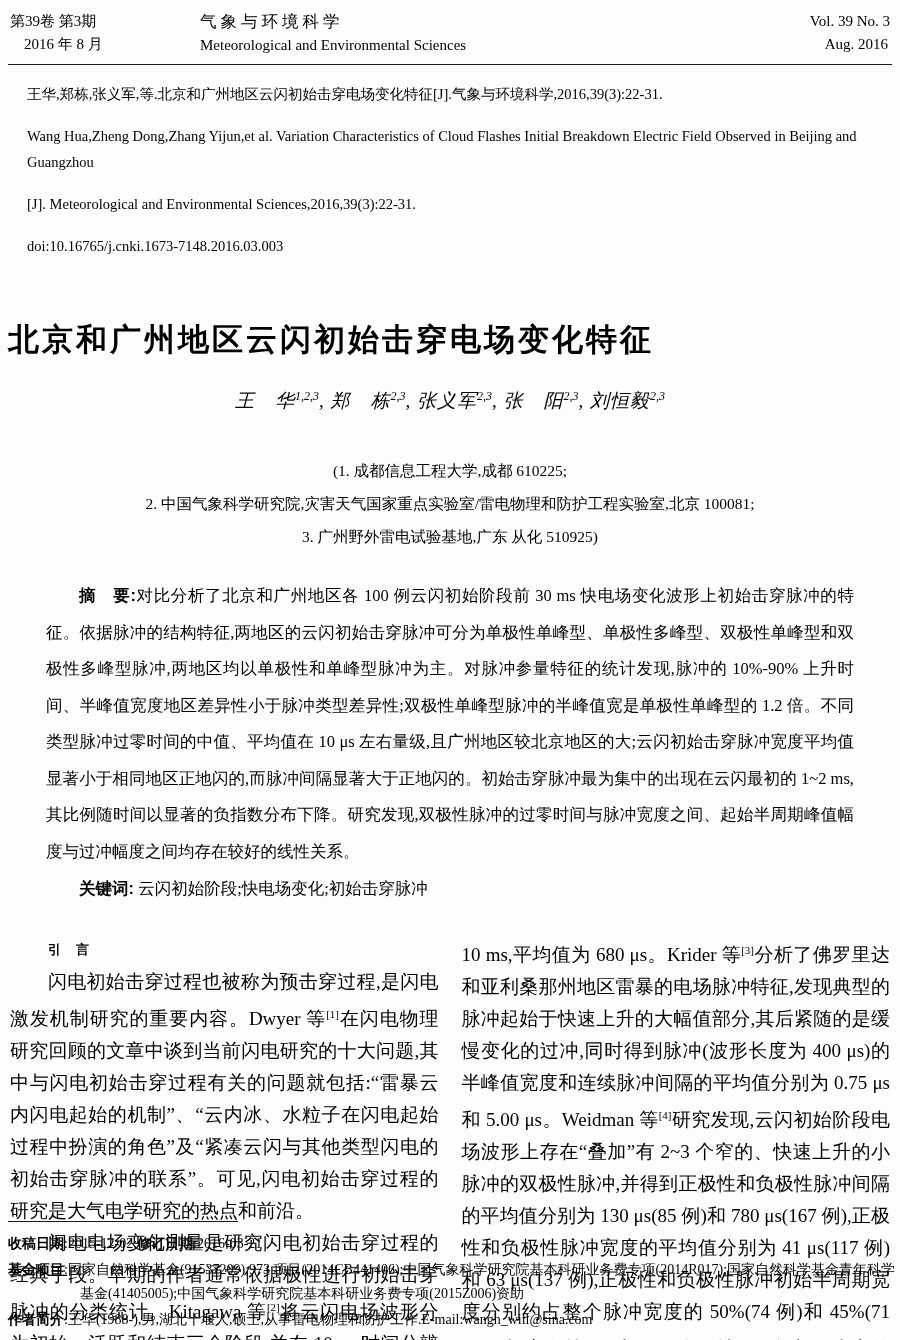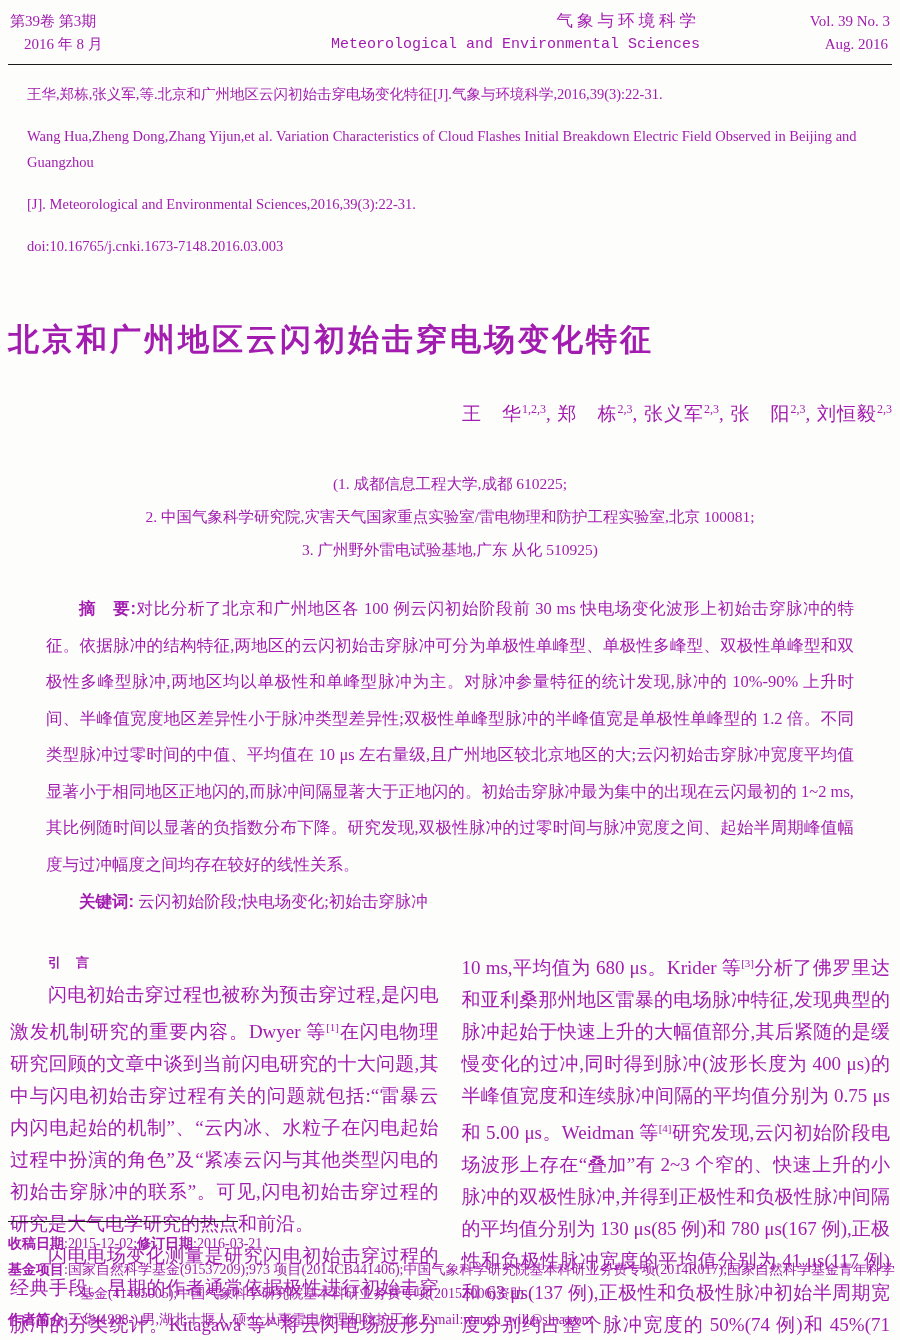--- a/index.html
+++ b/index.html
@@ -1,40 +1,40 @@
 <!DOCTYPE html>
 <html lang="zh"><head>
 <meta charset="utf-8">
 <style>
   html,body{margin:0;padding:0;background:#e8e8e8;}
   .page{
-    width:900px;height:1340px;background:#fdfdfc;color:#a21caf;
+    width:900px;height:1340px;background:#fdfdfc;color:#000000;
     font-family:"Liberation Serif","DejaVu Serif",serif;
     box-sizing:border-box;padding:8px 8px 6px;position:relative;overflow:hidden;
     margin:0 auto;
   }
   
   .jheader{display:flex;justify-content:space-between;align-items:flex-start;padding:2px 2px 0;}
   .jh-left,.jh-right{font-size:15px;line-height:23px;width:190px;}
   .jh-left div:nth-child(2){padding-left:14px;}
   .jh-right{text-align:right;}
   .jh-right div:nth-child(2){padding-right:2px;}
-  .jh-center{text-align:right;flex:1;font-family:Liberation Mono, monospace;}
+  .jh-center{text-align:left;flex:1;}
   .jh-cn{font-size:16.5px;letter-spacing:4px;line-height:23px;}
   .jh-en{font-size:15px;line-height:24px;}
   .jrule{border:0;border-top:1.6px solid #1a1a1a;margin:7px 0 0;}
   
   .citation{font-size:14.5px;line-height:26px;margin-top:13px;padding:0 3px;}
   .citation p{margin:16px;}
   
   .title{
     font-family:"Liberation Sans","DejaVu Sans",sans-serif;
     font-weight:700;font-size:31px;letter-spacing:3px;margin:60px 0 0;
   }
-  .authors{text-align:right;margin-top:40px;font-size:19px;letter-spacing:1px;}
+  .authors{text-align:center;margin-top:27px;font-size:19px;letter-spacing:1px;font-style:italic;}
   .authors sup{font-size:12px;letter-spacing:0;}
   .affils{text-align:center;margin-top:40px;font-size:15.5px;line-height:33px;}
   
   .abstract{margin:24px 38px 0;font-size:16.5px;line-height:36.5px;text-align:justify;}
   .abstract p{margin:0;}
   .abs-p,.kw-p,.cls-p{text-indent:33px;}
   .lbl{font-family:"Liberation Sans","DejaVu Sans",sans-serif;font-weight:700;}
   .cls-p .pair{margin-right:66px;}
   .cls-p .pair:last-child{margin-right:0;}
   

